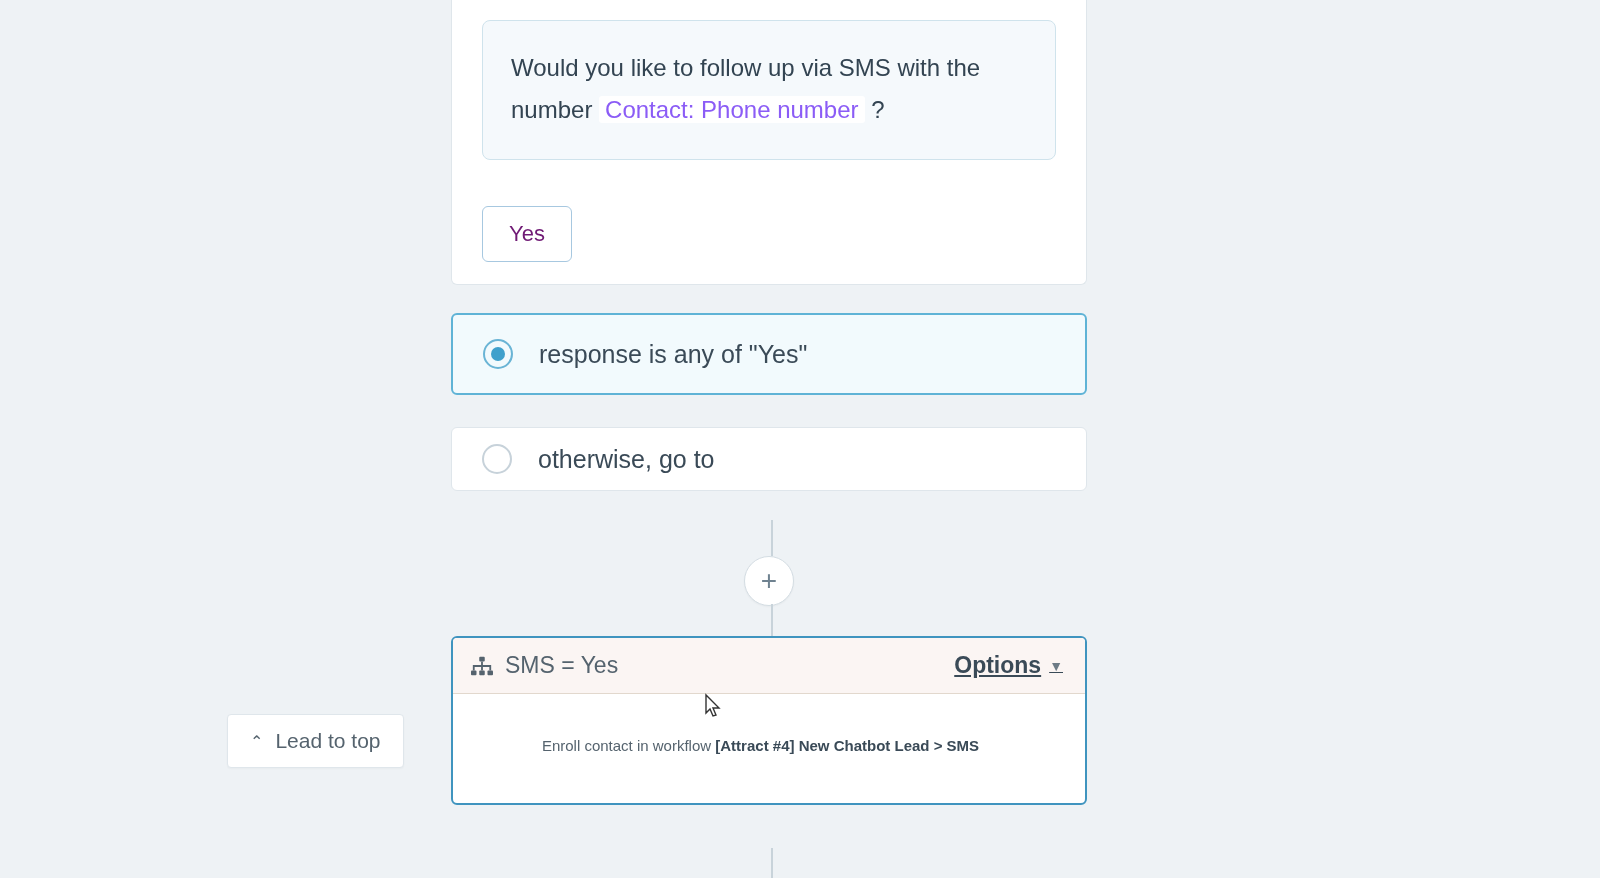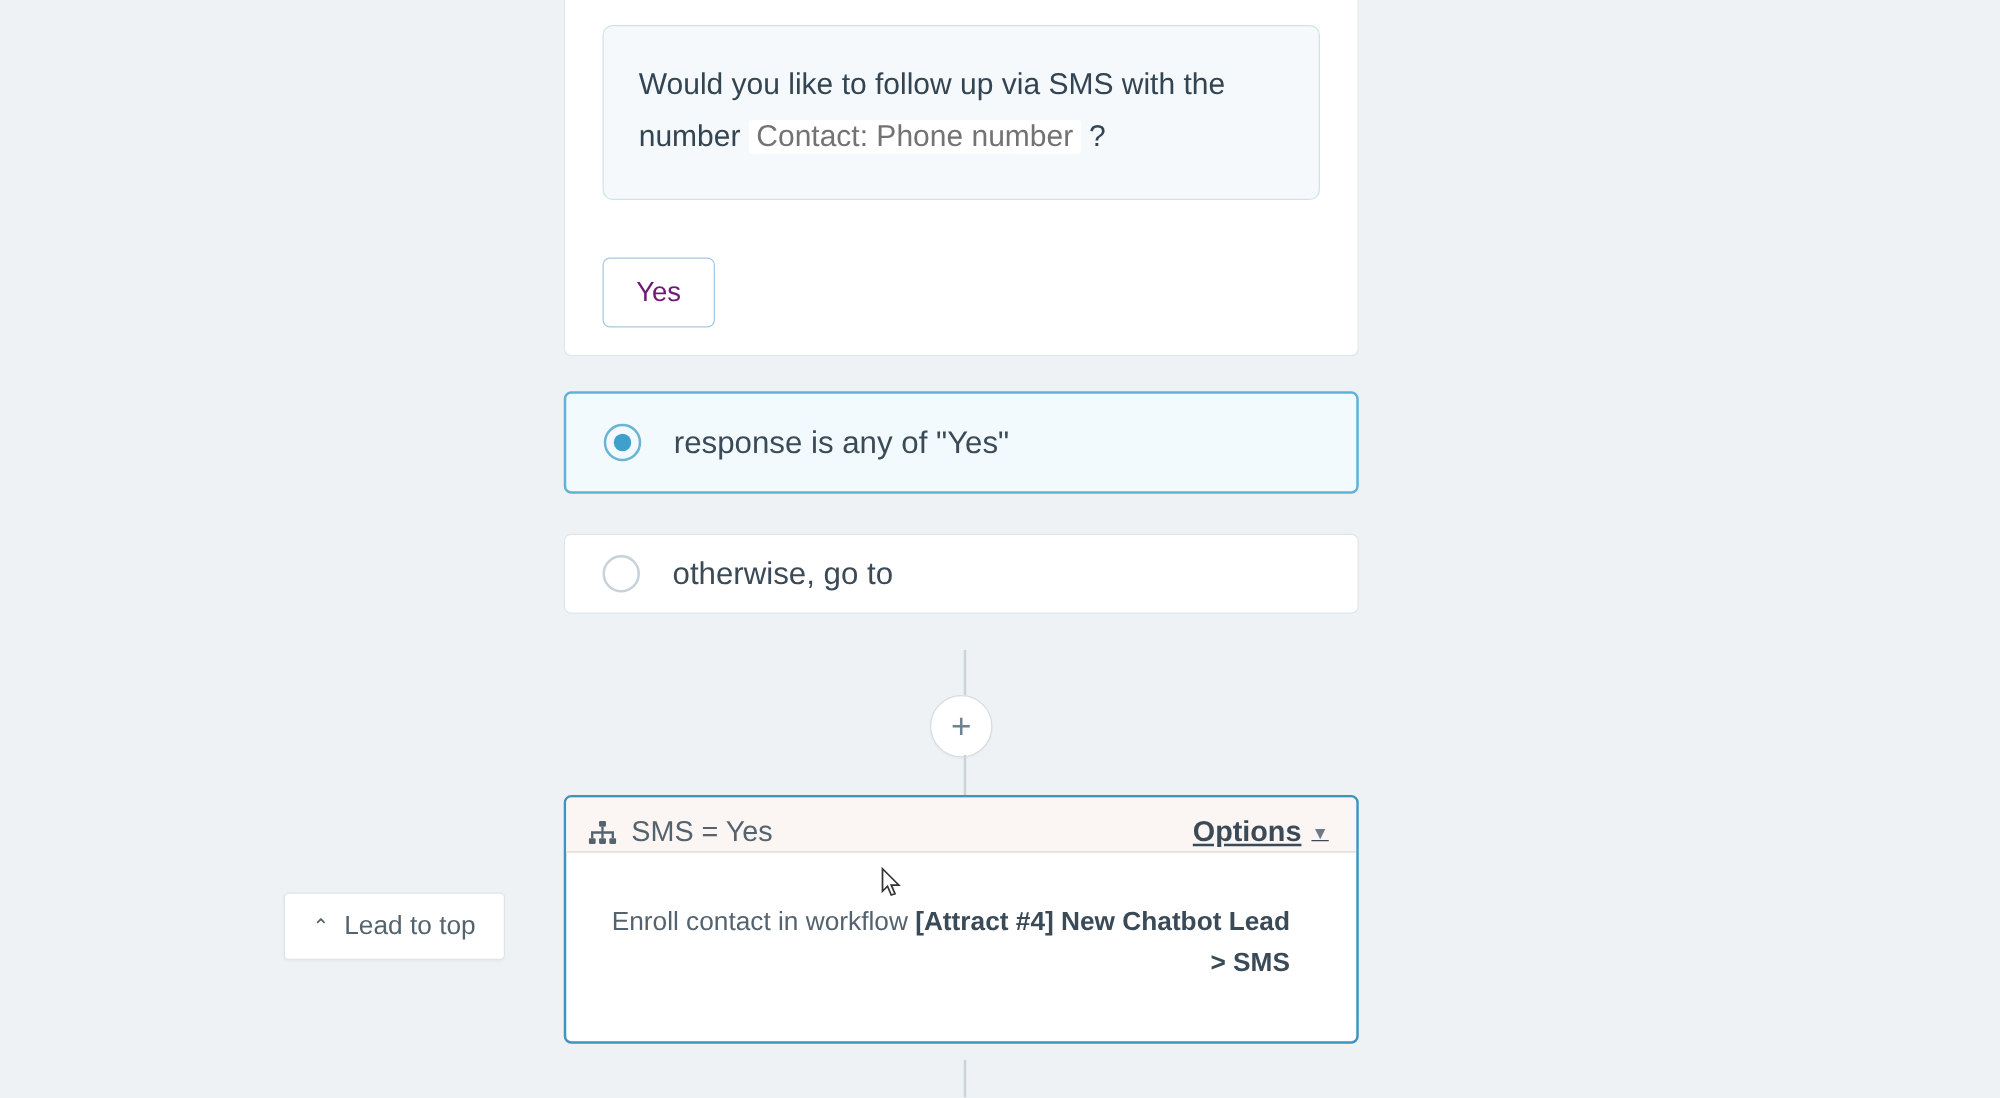--- a/index.html
+++ b/index.html
@@ -35,21 +35,21 @@
     margin-top: 6px;
     background: #f5f9fc;
     border: 1px solid #cfe3ec;
     border-radius: 8px;
     padding: 26px 28px 28px 28px;
     font-size: 24px;
     line-height: 1.75;
     color: #334452;
   }
   .token {
-    color: #737373;
+    color: #8b5cf6;
     background: #fff;
     padding: 0 6px;
     border-radius: 3px;
   }
   .reply-row {
     margin-top: 46px;
     display: flex;
     gap: 20px;
   }
   .reply-btn {
@@ -155,21 +155,21 @@
     width: 636px;
     border: 2px solid #3f94bf;
     border-radius: 6px;
     overflow: hidden;
     background: #fff;
   }
   .action-header {
     display: flex;
     align-items: flex-end;
     justify-content: space-between;
-    padding: 14px 22px 2px 18px;
+    padding: 14px 22px 14px 18px;
     background: #fbf5f3;
     border-bottom: 1px solid #e2d8cd;
   }
   .action-header-left {
     display: flex;
     align-items: center;
     gap: 12px;
   }
   .action-title {
     font-size: 23px;
@@ -188,22 +188,22 @@
     font-weight: 700;
     text-decoration: underline;
     cursor: pointer;
   }
   .options .caret {
     font-size: 14px;
     color: #6d7b86;
   }
   .action-body {
     padding: 40px 53px 46px 36px;
-    text-align: right;
-    font-size: 21px;
+    text-align: center;
+    font-size: 15px;
     color: #55636e;
     line-height: 1.55;
   }
   .action-body b { color: #3a4a57; font-weight: 700; }
 
   
   .back-to-top {
     position: absolute;
     left: 227px;
     top: 714px;

